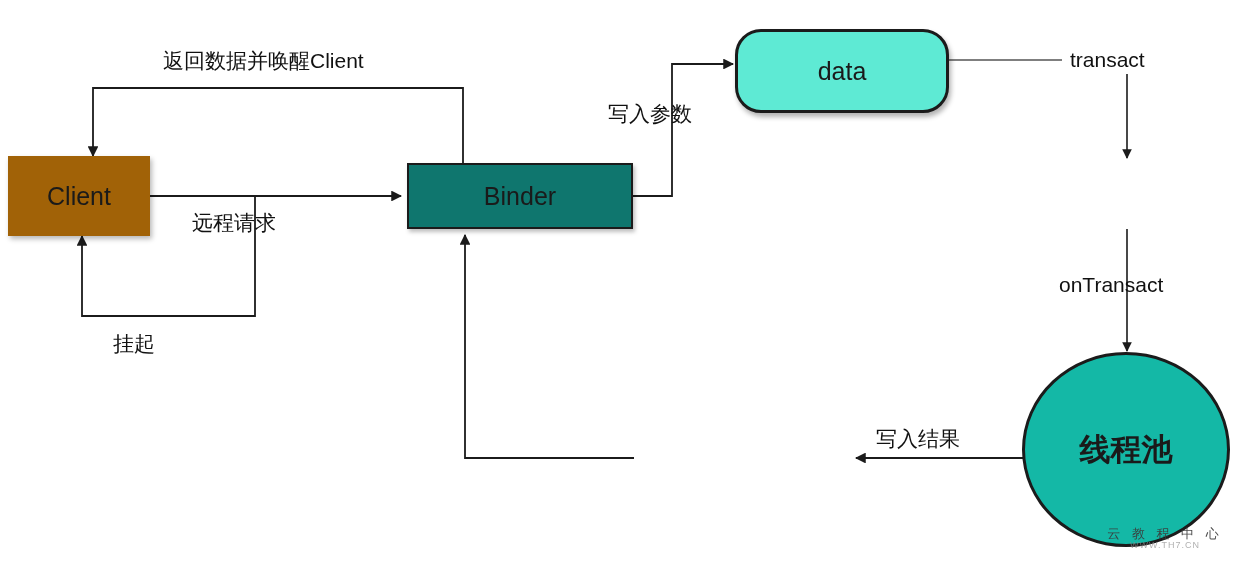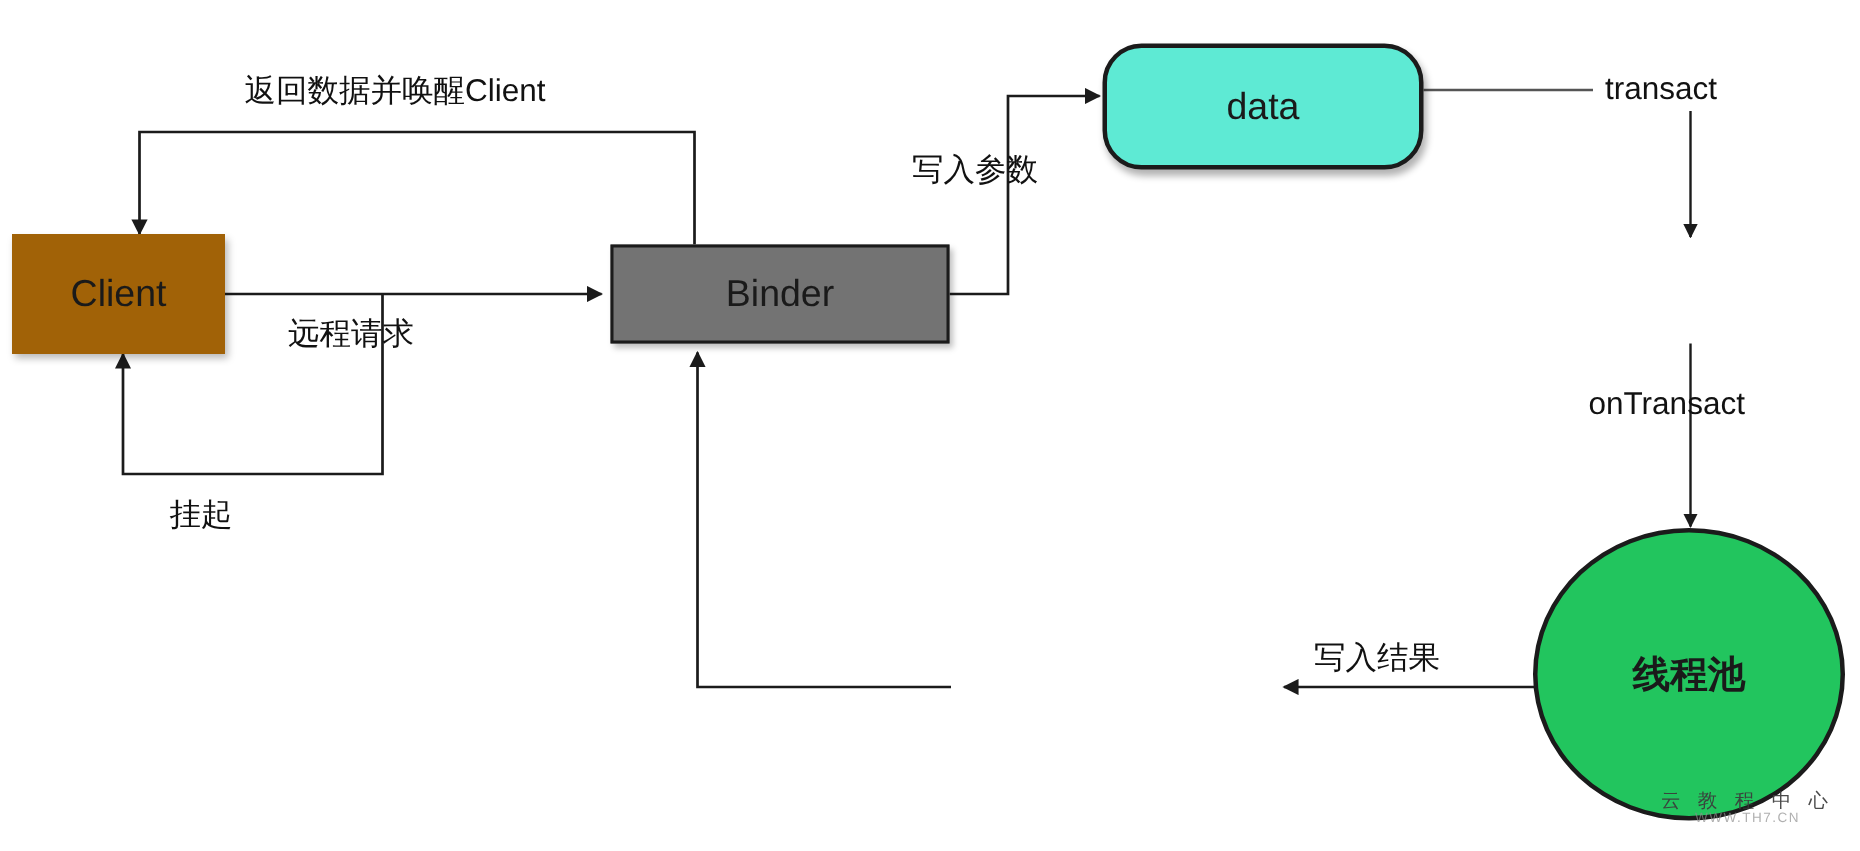--- a/index.html
+++ b/index.html
@@ -32,36 +32,36 @@
     justify-content: center;
     color: #1a1a1a;
   }
   .node-yellow {
     background: #a16207;
     border: none;
     box-shadow: 2px 3px 5px rgba(0,0,0,0.28);
     font-size: 25px;
   }
   .node-rect {
-    background: #737373;
+    background: #0f766e;
     border: 2px solid #1b1b1b;
     box-shadow: 2px 3px 4px rgba(0,0,0,0.25);
     font-size: 25px;
   }
   .node-round {
     background: #5eead4;
     border: 3px solid #1b1b1b;
     box-shadow: 2px 4px 5px rgba(0,0,0,0.3);
     font-size: 25px;
   }
   .node-circle {
-    background: #22c55e;
+    background: #14b8a6;
     border: 3px solid #1b1b1b;
     border-radius: 50%;
-    font-size: 25px;
+    font-size: 31px;
     font-weight: bold;
   }
   .edge-label {
     position: absolute;
     color: #111111;
     font-size: 21px;
     white-space: nowrap;
     line-height: 1;
   }
   .label-cn {
@@ -140,21 +140,21 @@
   <div class="edge-label label-cn" style="left:163px; top:50px;">返回数据并唤醒Client</div>
 
   <div class="edge-label label-cn" style="left:192px; top:212px;">远程请求</div>
 
   <div class="edge-label label-cn" style="left:113px; top:333px;">挂起</div>
 
   <div class="edge-label label-cn" style="left:608px; top:103px;">写入参数</div>
 
   <div class="edge-label" style="left:1070px; top:49px;text-align:center;">transact</div>
 
-  <div class="edge-label" style="left:1059px; top:259px;">onTransact</div>
+  <div class="edge-label" style="left:1059px; top:274px;">onTransact</div>
 
   <div class="edge-label label-cn" style="left:876px; top:428px;">写入结果</div>
 
   <div class="watermark" style="left:1092px; top:527px; width:146px;">
     <span class="wm-main">云 教 程 中 心</span>
     <span class="wm-sub">WWW.TH7.CN</span>
   </div>
 
 </div>
 

